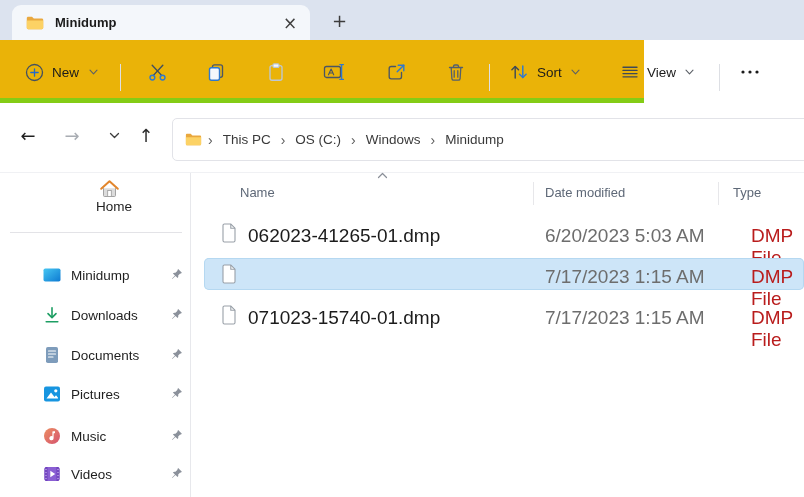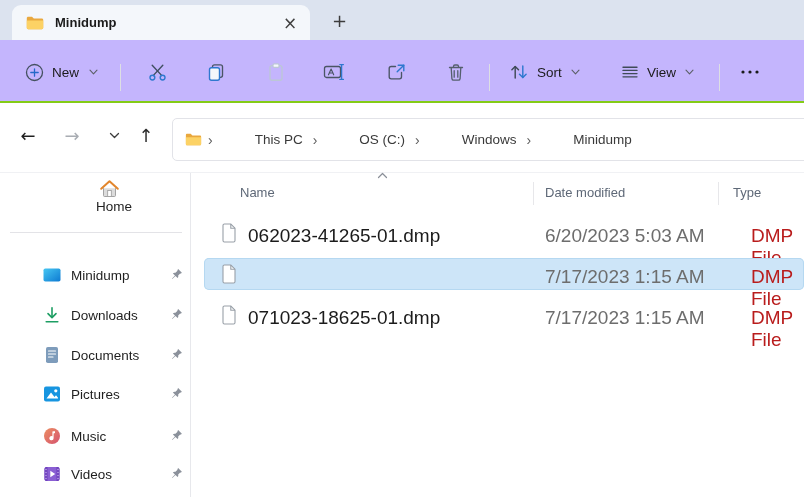--- a/index.html
+++ b/index.html
@@ -14,34 +14,34 @@
   .tabbar{position:absolute;left:0;top:0;width:804px;height:40px;background:#dce3ef;}
   .tab{position:absolute;left:12px;top:5px;width:298px;height:35px;background:#f4f7fb;
        border-radius:9px 9px 0 0;display:flex;align-items:center;padding:0 8px 0 14px;box-sizing:border-box;}
   .tab-title{font-size:13px;font-weight:600;color:#1b1b1b;margin-left:11px;}
   .tab-close{margin-left:auto;width:24px;height:24px;display:flex;align-items:center;justify-content:center;
        font-size:17px;color:#404040;border-radius:4px;cursor:default;}
   .newtab{position:absolute;left:326px;top:7px;width:27px;height:27px;display:flex;align-items:center;
        justify-content:center;font-size:18px;color:#3c3c3c;border-radius:4px;}
 
   
-  .toolbar{position:absolute;left:0;top:40px;width:804px;height:63px;background:#c4b5fd;border-bottom:2px solid #84cc16;box-sizing:border-box;}
+  .toolbar{position:absolute;left:0;top:40px;width:644px;height:63px;background:#eab308;border-bottom:5px solid #84cc16;box-sizing:border-box;}
   .tbtn{position:absolute;top:14px;height:36px;display:flex;align-items:center;border-radius:5px;}
   .tbtn.iconbtn{width:36px;justify-content:center;}
   .tbtn .lbl{font-size:13.5px;color:#1b1b1b;}
   .tbtn .chev{margin-left:2px;display:flex;align-items:center;}
   .vsep{position:absolute;top:24px;height:27px;width:1px;background:#dddfe4;}
 
   
   .addressbar{position:absolute;left:0;top:103px;width:804px;height:66px;background:#ffffff;}
   .navbtn{position:absolute;top:16px;width:32px;height:32px;display:flex;align-items:center;justify-content:center;
        font-size:18px;border-radius:4px;}
   .crumbbox{position:absolute;left:172px;top:15px;height:43px;right:-6px;border:1px solid #e2e3e8;border-radius:5px;
        background:#fff;display:flex;align-items:center;padding:0 12px;box-sizing:border-box;font-size:13.5px;color:#3a3a3a;}
-  .crumb{padding:3px 6px;border-radius:3px;white-space:nowrap;margin-left:32px;}
+  .crumb{padding:3px 6px;border-radius:3px;white-space:nowrap;}
   .crumb-sep{padding:0 4px;color:#5c5c5c;font-size:14px;}
 
   
   .content-topline{position:absolute;left:0;top:172px;width:804px;height:1px;background:#f0f1f4;}
   .sidebar-sep{position:absolute;left:190px;top:173px;width:1px;height:324px;background:#e7e8ec;}
 
   
   .side-item{position:absolute;left:4px;width:182px;height:34px;display:flex;align-items:center;
        padding-left:38px;box-sizing:border-box;border-radius:5px;font-size:13.5px;color:#1f1f1f;}
   .side-item .sicon{margin-right:9px;flex:0 0 auto;}
@@ -408,19 +408,19 @@
       <span class="ftype">DMP File</span>
     </div>
 
     <div class="frow" style="top:299px;">
       <span class="ficon">
         <svg width="16" height="20" viewBox="0 0 16 20" fill="none">
           <path d="M2 2.4 C2 1.6 2.6 1 3.4 1 H9.8 L14 5.2 V17.6 C14 18.4 13.4 19 12.6 19 H3.4 C2.6 19 2 18.4 2 17.6 Z" fill="#ffffff" stroke="#99a0a8" stroke-width="1.1"></path>
           <path d="M9.8 1 V5.2 H14" stroke="#99a0a8" stroke-width="1.1"></path>
         </svg>
       </span>
-      <span class="fname">071023-18625-01.dmp</span>
+      <span class="fname">071023-15740-01.dmp</span>
       <span class="fdate">7/17/2023 1:15 AM</span>
       <span class="ftype">DMP File</span>
     </div>
   </div>
 
 </div>
 
 </body></html>

